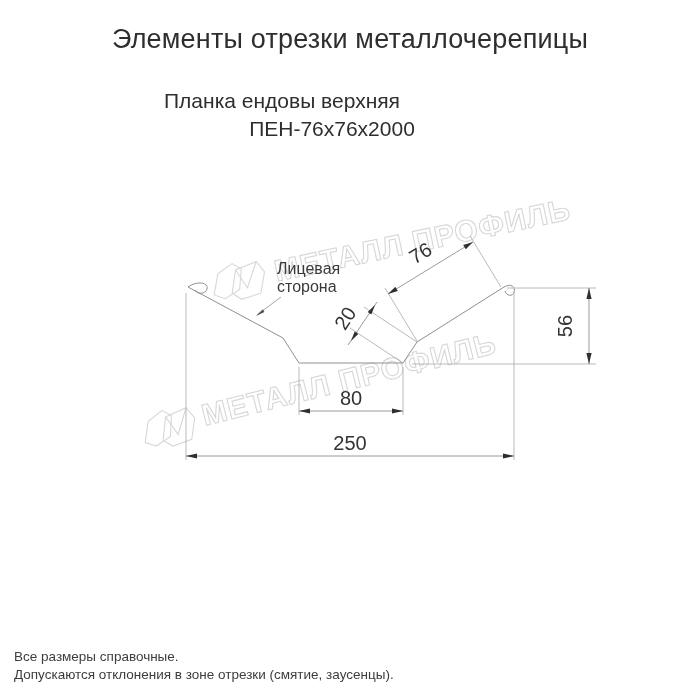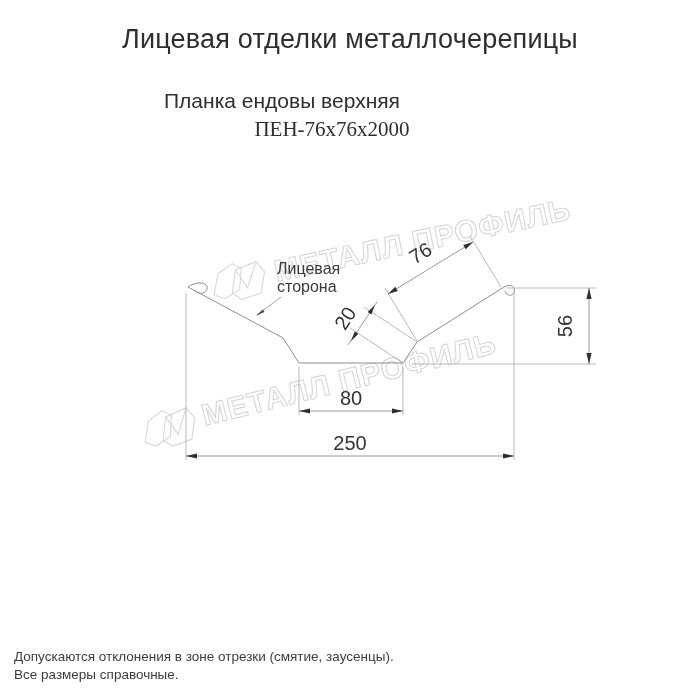--- a/index.html
+++ b/index.html
@@ -11,37 +11,37 @@
   .title{
     position:absolute;top:24px;left:0;width:700px;text-align:center;
     font-size:27px;letter-spacing:.2px;color:#2e2e2e;
   }
   .subtitle{
     position:absolute;top:89px;left:0;width:564px;text-align:center;
     font-size:21px;color:#2e2e2e;
   }
   .model{
     position:absolute;top:117px;left:0;width:664px;text-align:center;
-    font-size:21px;color:#2e2e2e;font-family:Liberation Serif, serif;
+    font-size:21px;color:#2e2e2e;
   }
   .footnotes{
     position:absolute;left:14px;top:648px;font-size:13.5px;line-height:18px;color:#3d3d3d;
   }
   svg{position:absolute;left:0;top:0;}
   svg text{font-family:"Liberation Sans","DejaVu Sans",sans-serif;}
   .dim-num{fill:#333333;font-size:20px;}
   .face-label{fill:#3a3a3a;font-size:16px;}
   .wm-text{font-size:30px;font-weight:bold;letter-spacing:1px;}
 </style>
 </head>
 <body>
 
 <div class="page">
 
-  <div class="title">Лицевая отделки металлочерепицы</div>
+  <div class="title">Элементы отрезки металлочерепицы</div>
   <div class="subtitle">Планка ендовы верхняя</div>
   <div class="model">ПЕН-76х76х2000</div>
 
   <svg width="700" height="700" viewBox="0 0 700 700">
 
     <g stroke="#d6d8d8" fill="none" stroke-width="1.1">
       <g transform="translate(206,266) rotate(-12)">
         <g>
           <path d="M2,30 L10,10 L26,3 L34,10 L28,30 L12,36 Z"></path>
           <path d="M20,32 L28,10 L50,6 L56,18 L48,38 L28,40 Z"></path>
@@ -117,17 +117,17 @@
 
     <g>
       <line x1="348" y1="345" x2="377" y2="302" stroke="#8f8f8f" stroke-width="0.9"></line>
       <path d="M375,305 L371.3,314.5 L367.7,312.1 Z" fill="#2f2f2f"></path>
       <path d="M351,341 L358.3,333.9 L354.7,331.5 Z" fill="#2f2f2f"></path>
       <text class="dim-num" x="351" y="322" text-anchor="middle" transform="rotate(-57 351 322)">20</text>
     </g>
   </svg>
 
   <div class="footnotes">
+    <div>Все размеры справочные.</div>
     <div>Допускаются отклонения в зоне отрезки (смятие, заусенцы).</div>
-    <div>Все размеры справочные.</div>
   </div>
 
 </div>
 
 </body></html>

